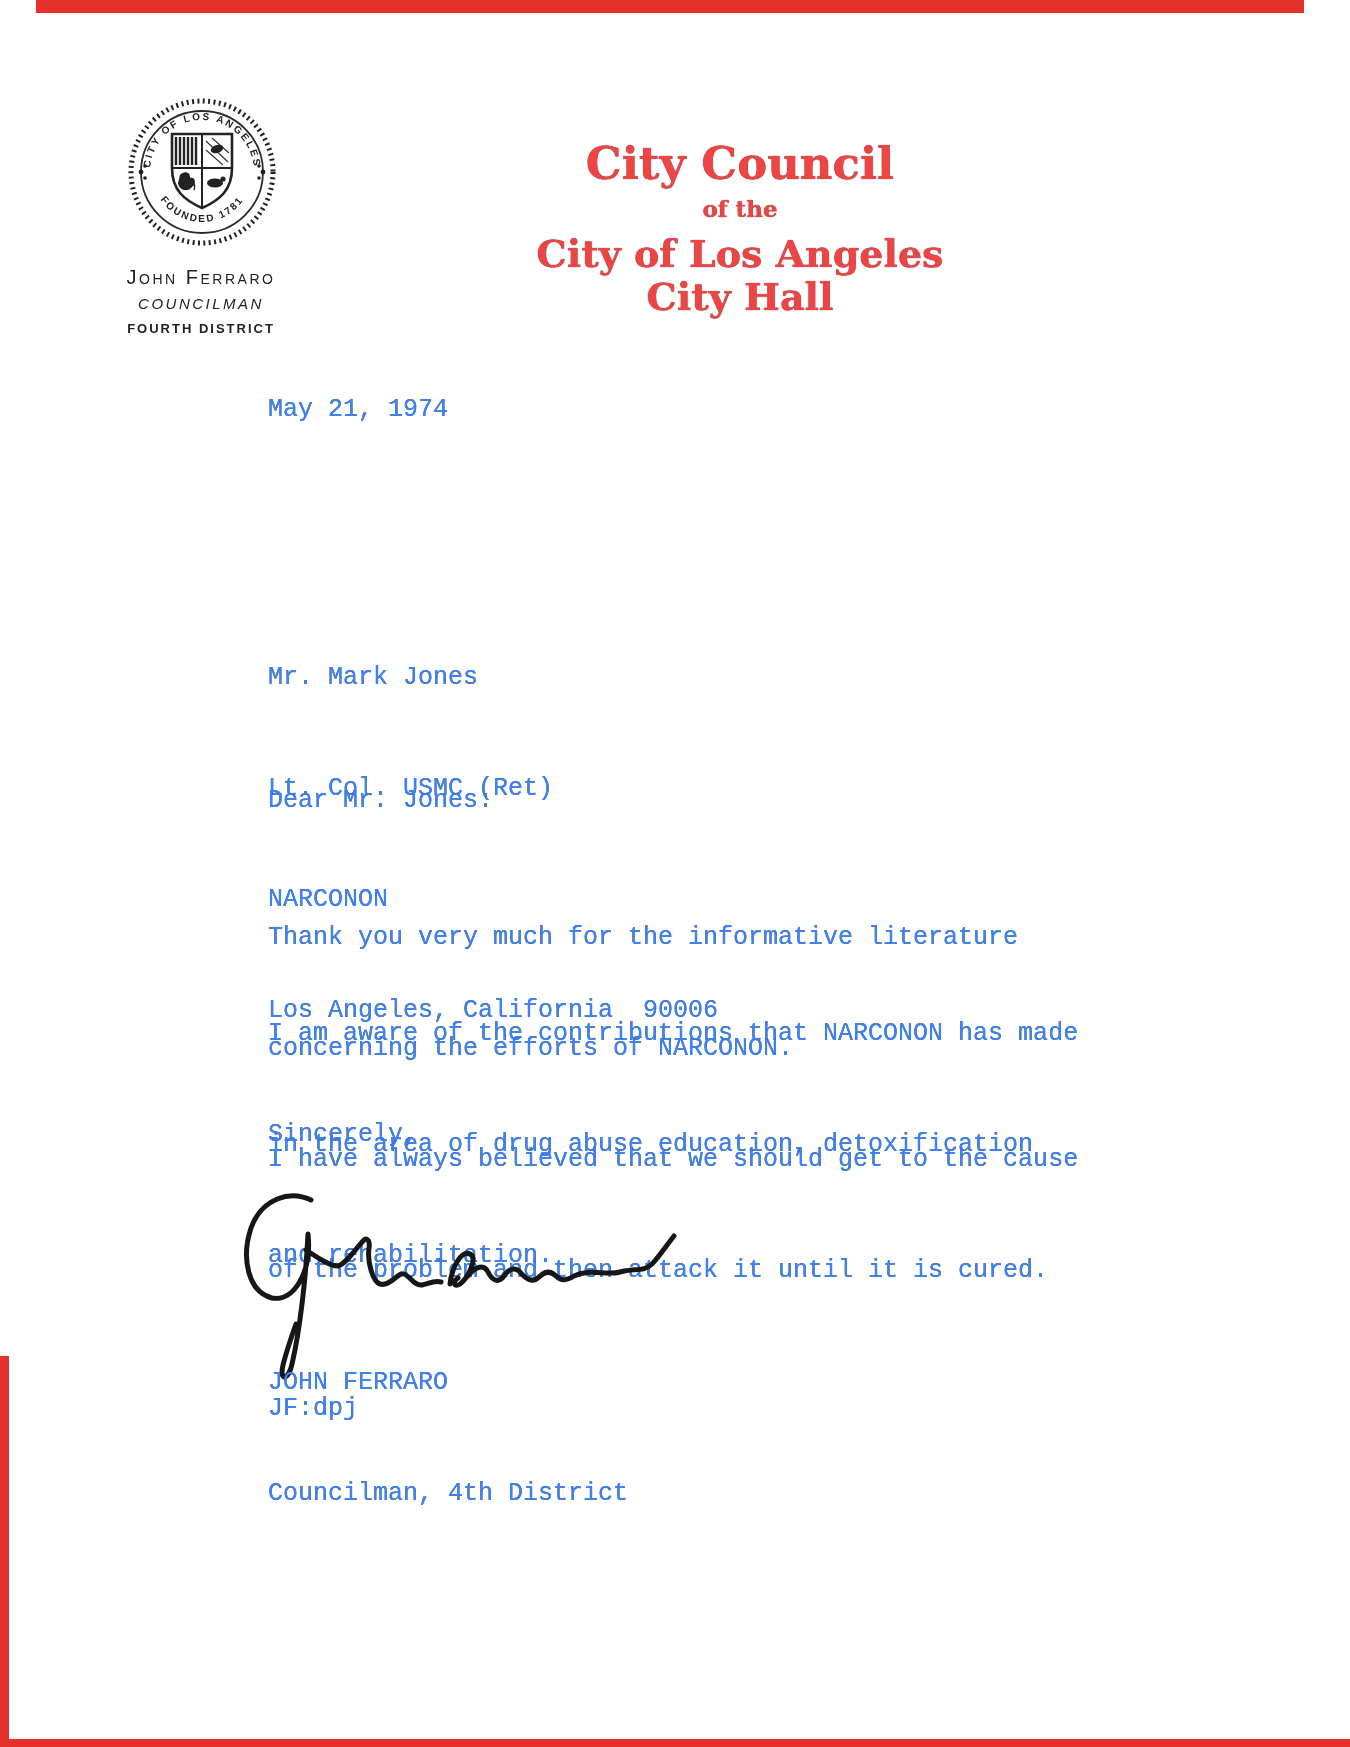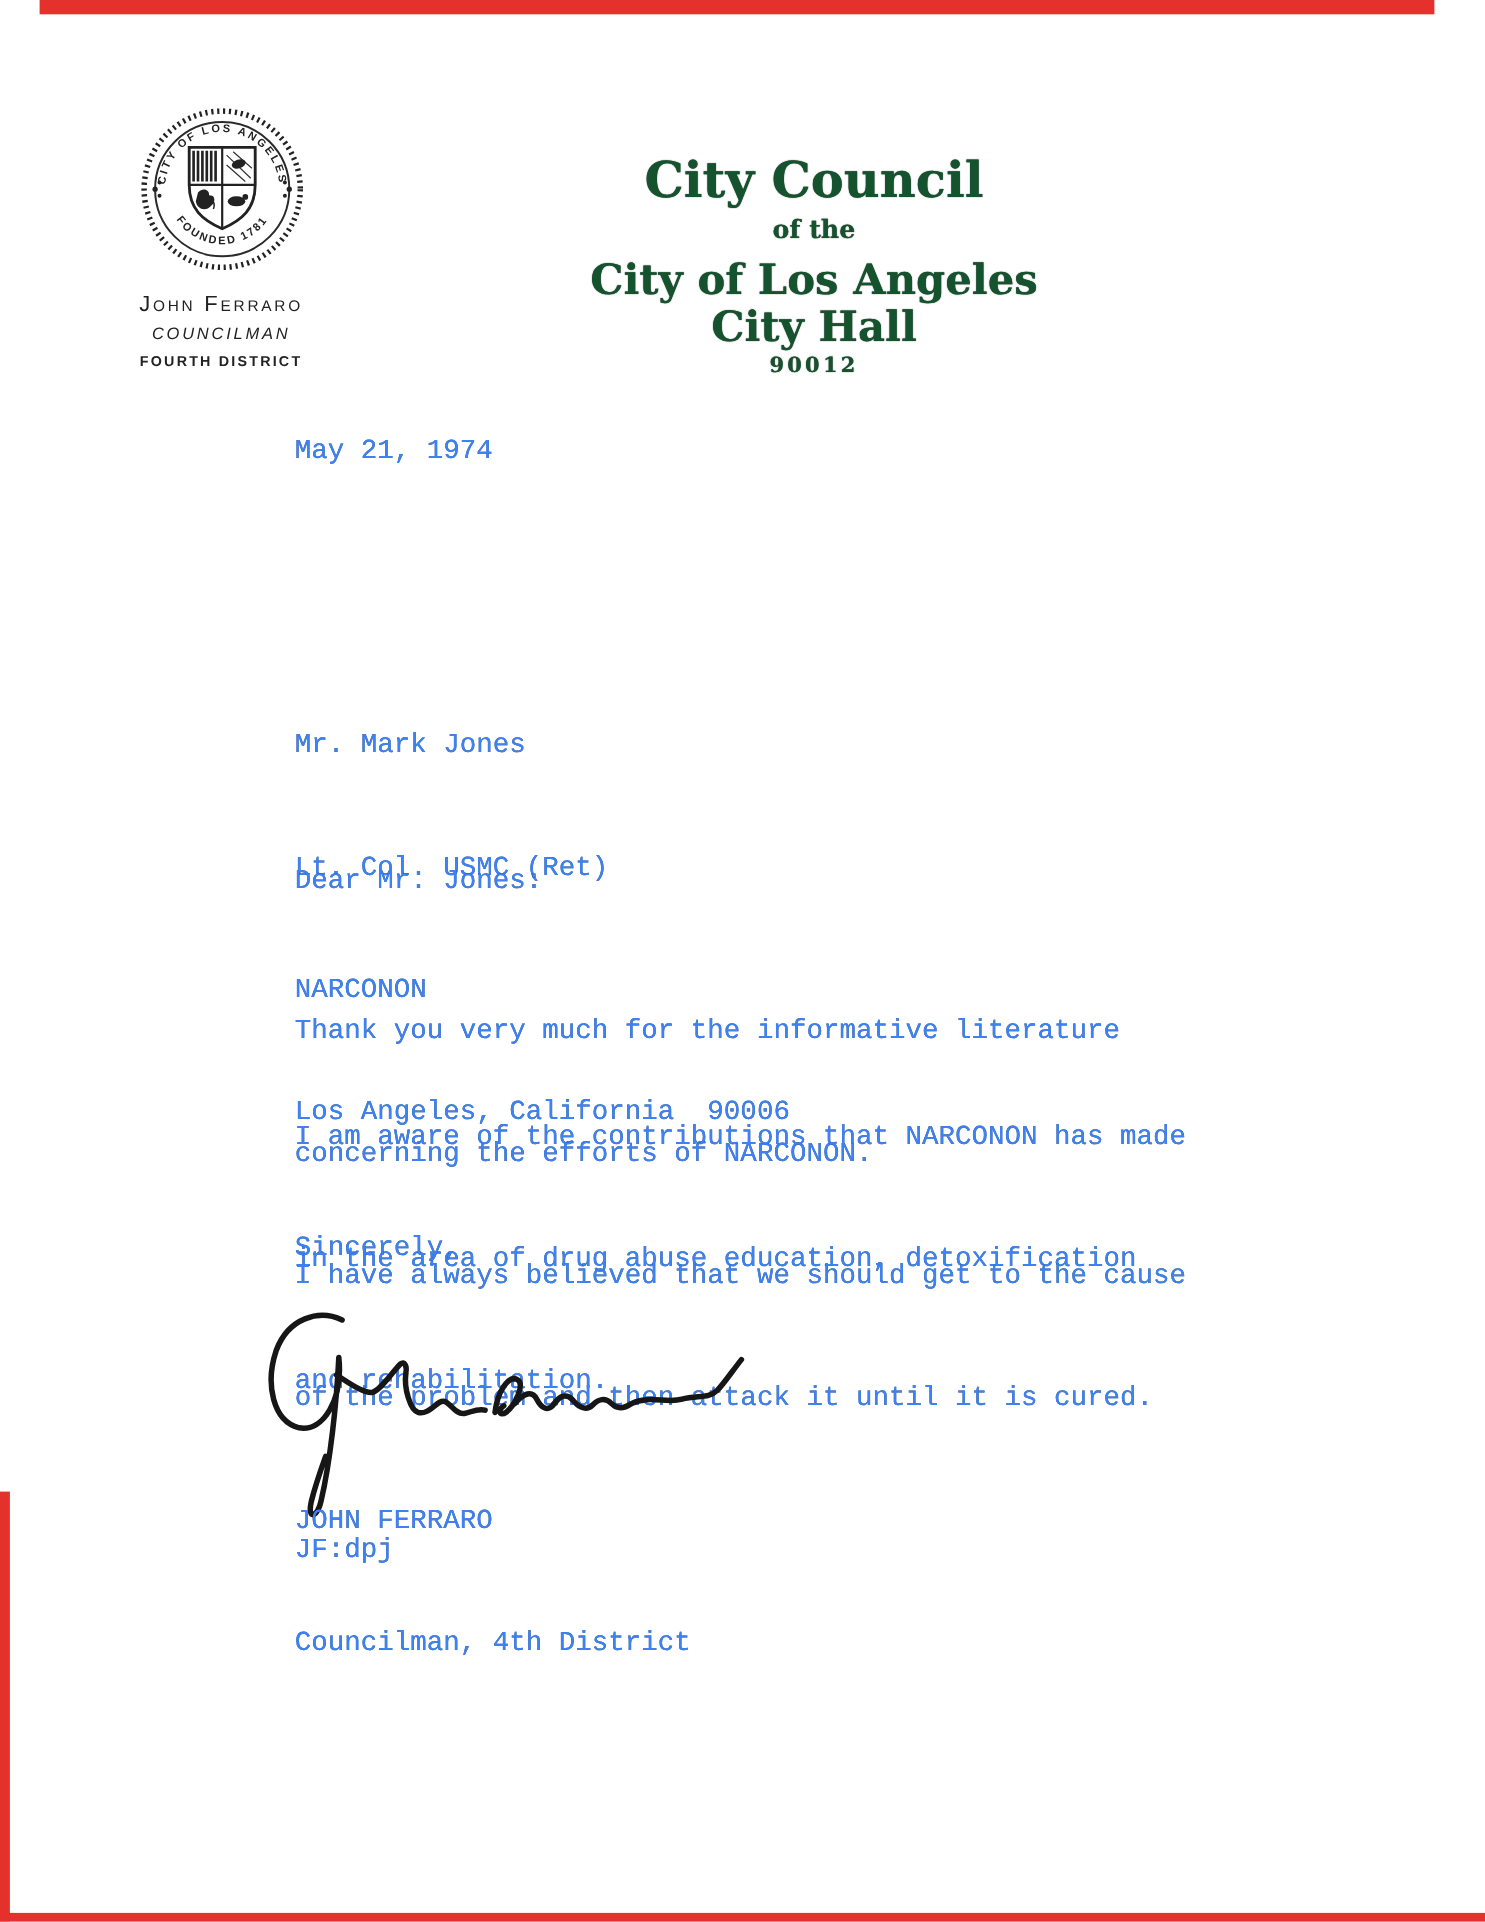--- a/index.html
+++ b/index.html
@@ -17,21 +17,21 @@
   #seal{position:absolute;left:124px;top:94px;width:156px;height:156px;}
 
   
   #official{position:absolute;left:88px;top:266px;width:226px;text-align:center;color:#222;}
   #official .name{font-size:20px;font-variant-caps:small-caps;letter-spacing:2.5px;line-height:22px;}
   #official .title{font-size:15px;letter-spacing:2.5px;line-height:16px;margin-top:8px;font-style:italic;}
   #official .district{font-size:13px;font-weight:700;letter-spacing:2px;line-height:15px;margin-top:9px;}
 
   
   #org{position:absolute;left:440px;top:138px;width:600px;text-align:center;
-       font-family:"DejaVu Serif",serif;font-weight:700;color:#14532d;
+       font-family:"DejaVu Serif",serif;font-weight:700;color:#ef4444;
        text-shadow:0 0 1px rgba(10,10,10,.85);}
   #org .l1{font-size:45px;line-height:52px;}
   #org .l2{font-size:23px;line-height:30px;margin-top:4px;}
   #org .l3{font-size:38px;line-height:44px;margin-top:8px;}
   #org .l4{font-size:38px;line-height:42px;}
   #org .l5{font-size:19px;line-height:24px;letter-spacing:3px;margin-top:2px;}
 
   
   .typed{
     position:absolute;left:268px;color:#3b82f6;
@@ -103,21 +103,20 @@
     <div class="name">John Ferraro</div>
     <div class="title">COUNCILMAN</div>
     <div class="district">FOURTH DISTRICT</div>
   </div>
 
   <div id="org">
     <div class="l1">City Council</div>
     <div class="l2">of the</div>
     <div class="l3">City of Los Angeles</div>
     <div class="l4">City Hall</div>
-    <div class="l5">90012</div>
   </div>
 
   <div id="date" class="typed">May 21, 1974</div>
 
   <div id="recipient" class="typed">
     <div>Mr. Mark Jones</div>
     <div>Lt. Col. USMC (Ret)</div>
     <div>NARCONON</div>
     <div>Los Angeles, California  90006</div>
   </div>

